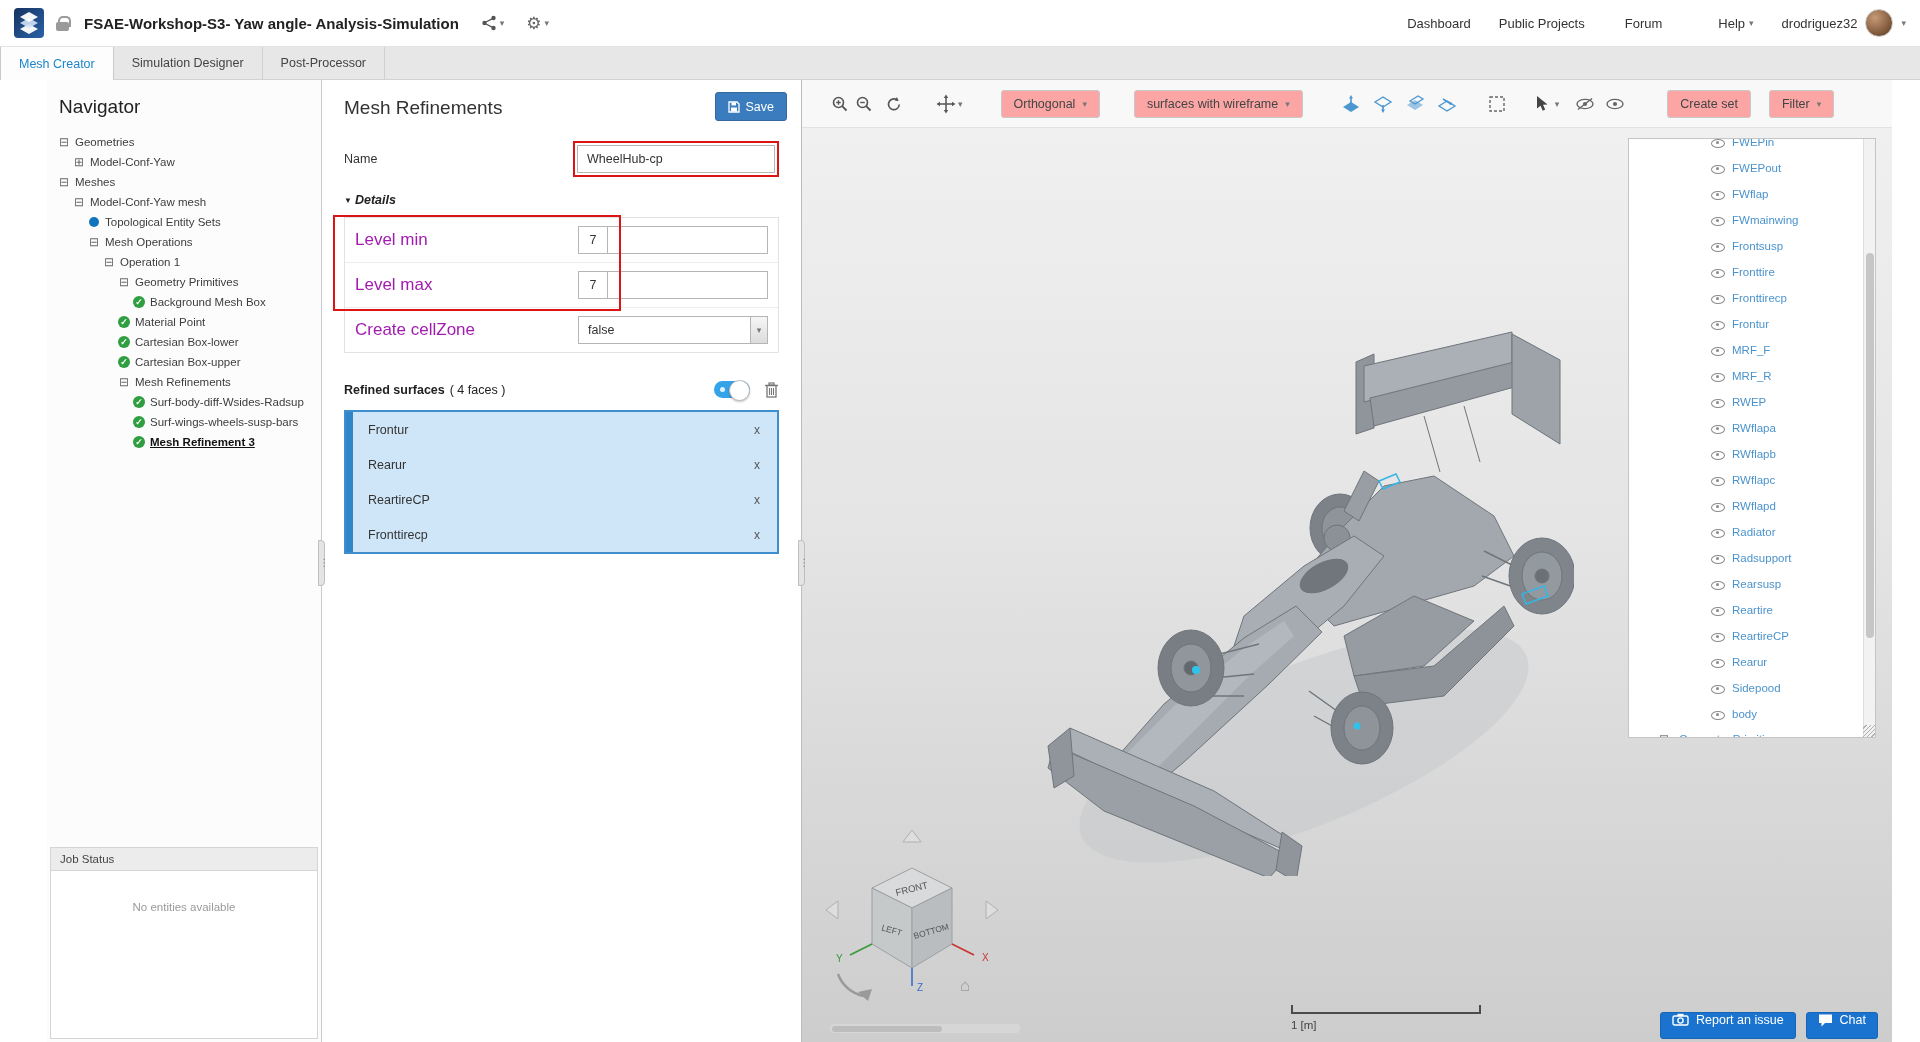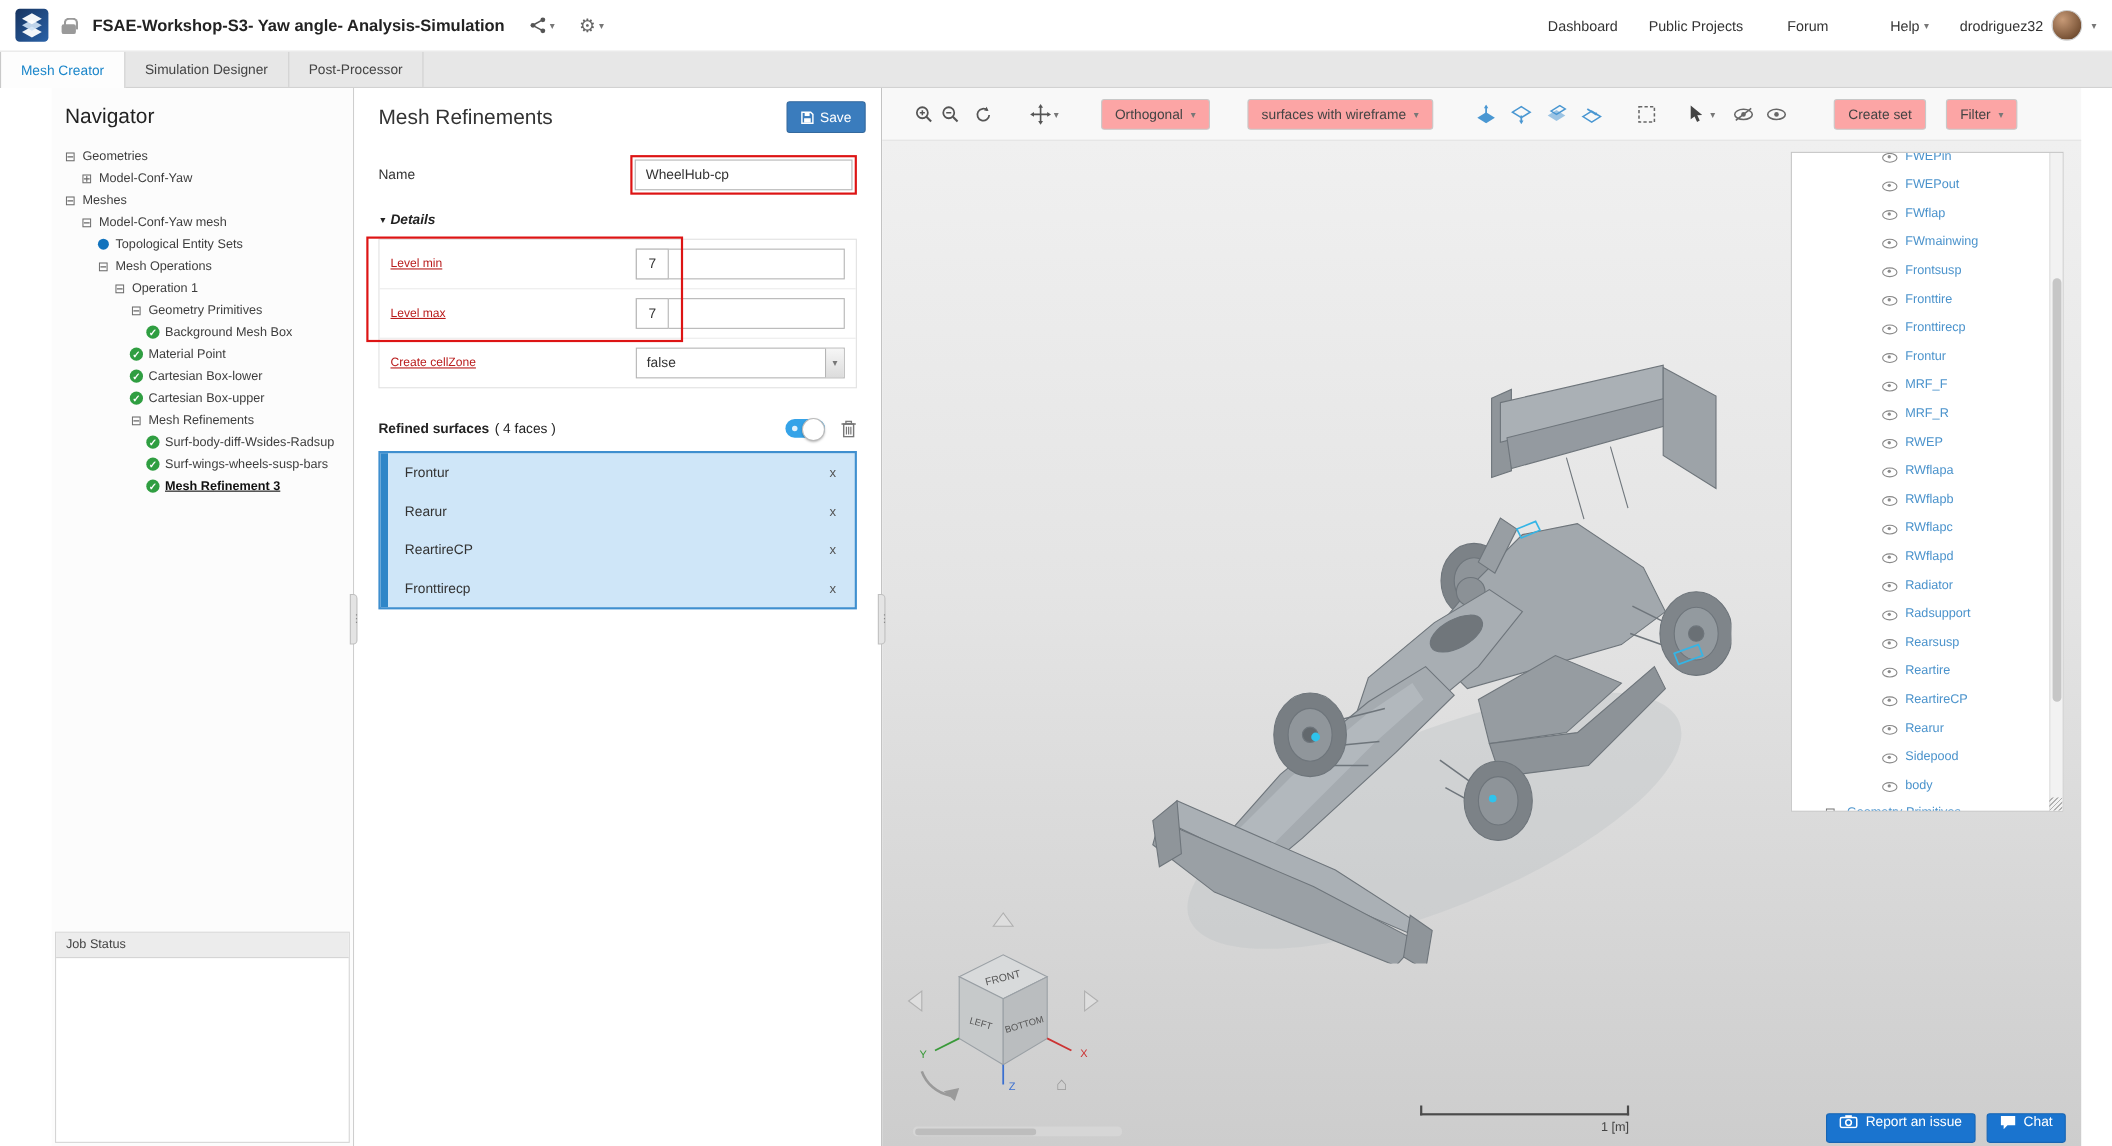--- a/index.html
+++ b/index.html
@@ -63,21 +63,21 @@
   .ctl { width:206px; flex:none;}
   .red-wrap { border:2px solid #dd1414; padding:2px;}
   .text-input { width:100%; height:28px; border:1px solid #b5b5b5; font-size:12.5px; color:#333; padding:0 9px; font-family:"Liberation Sans",sans-serif; background:#fff;}
   .select { height:28px; border:1px solid #b5b5b5; display:flex; align-items:center; position:relative; font-size:12.5px; color:#333; padding:0 24px 0 9px; background:#fff; cursor:pointer;}
   .select .sel-arrow { position:absolute; right:0; top:0; bottom:0; width:17px; background:linear-gradient(#f6f6f6,#dcdcdc); border-left:1px solid #b5b5b5; display:flex; align-items:center; justify-content:center;}
   .details-head { display:flex; align-items:center; font-size:12.5px; color:#222; font-weight:bold; font-style:italic; margin:4px 0 10px 0;}
   .details-head::before { content:"▼"; font-style:normal; font-size:8px; margin-right:3px;}
   .details-box { border:1px solid #e2e2e2; }
   .d-row { display:flex; align-items:center; padding:8px 10px; border-bottom:1px solid #ececec;}
   .d-row:last-child { border-bottom:none;}
-  .d-label { flex:1; font-size:11px; color:#b91c1c;text-decoration:underline;}
+  .d-label { flex:1; font-size:17px; color:#a21caf;}
   .num-field { width:190px; height:28px; border:1px solid #b5b5b5; position:relative; background:#fff;}
   .num-inner { position:absolute; left:-1px; top:-1px; bottom:-1px; width:30px; border:1px solid #b5b5b5; display:flex; align-items:center; justify-content:center; font-size:12.5px; color:#333; background:#fff;}
   .level-rows { position:relative;}
   .red-overlay { position:absolute; left:-12px; top:-3px; width:288px; height:calc(100% + 6px); border:2px solid #dd1414; pointer-events:none; z-index:2;}
   .refined-head { display:flex; align-items:center; margin:28px 0 12px 0;}
   .refined-label { font-size:12.5px; font-weight:bold; color:#222;}
   .refined-count { font-size:12.5px; color:#222; margin-left:5px;}
   .toggle { margin-left:auto; width:36px; height:17px; border-radius:9px; background:#35a3e8; position:relative; cursor:pointer;}
   .toggle::before { content:""; position:absolute; left:6px; top:6px; width:5px; height:5px; border-radius:50%; background:rgba(255,255,255,.85);}
   .toggle::after { content:""; position:absolute; right:0px; top:-1px; width:19px; height:19px; border-radius:50%; background:#fff; border:1px solid #bbb; box-shadow:0 1px 2px rgba(0,0,0,.25);}
@@ -106,21 +106,21 @@
   .surf-footer .tglyph { color:#777;}
   .surf-scroll { position:absolute; right:0; top:0; bottom:0; width:12px; background:#f2f2f2; border-left:1px solid #dedede;}
   .surf-thumb { position:absolute; right:1.5px; top:114px; width:8px; height:385px; background:#c6c6c6; border-radius:4px;}
   .surf-grip { position:absolute; right:0; bottom:0; width:12px; height:12px; background:repeating-linear-gradient(135deg, transparent 0 2px, #b0b0b0 2px 3px); }
 
   
   .scalebar { position:absolute; left:489px; top:884px; width:190px;}
   .sb-line { height:2px; background:#4b4b4b; position:relative;}
   .sb-line::before,.sb-line::after { content:""; position:absolute; width:2px; height:9px; background:#4b4b4b; top:-7px;}
   .sb-line::before{ left:0;} .sb-line::after{ right:0;}
-  .sb-label { text-align:right; font-size:11.5px; color:#444; margin-top:5px;}
+  .sb-label { text-align:left; font-size:11.5px; color:#444; margin-top:5px;}
 
   
   .hscroll { position:absolute; left:28px; top:896px; width:190px; height:9px; background:#d6d6d6; border-radius:4px;}
   .hscroll-thumb { position:absolute; left:2px; top:1.5px; width:110px; height:6px; background:#bdbdbd; border-radius:3px;}
 
   
   .br-buttons { position:absolute; right:14px; bottom:3px; display:flex; gap:10px;}
   .blue-btn { height:27px; background:#1a74cf; border:1px solid #1765b4; border-radius:3px; color:#fff; font-size:12.5px; display:flex; gap:7px; padding:0 11px; cursor:pointer;}
 
   
@@ -269,20 +269,21 @@
           <span class="tree-label">Surf-wings-wheels-susp-bars</span>
         </div>
 
         <div class="tree-row" data-depth="5" data-state="selected">
           <span class="tglyph" data-icon="check"></span>
           <span class="tree-label">Mesh Refinement 3</span>
         </div>
       </div>
     <div class="job-status">
       <div class="job-header">Job Status</div>
+      <div class="job-empty">No entities available</div>
     </div>
     <div class="splitter"></div>
   </div>
 
   <div class="props">
     <div class="props-title">Mesh Refinements</div>
     <button class="save-btn">
       <svg width="12" height="12" viewBox="0 0 12 12">
         <path d="M1,1 h8 l2,2 v8 h-10 z" fill="none" stroke="#fff" stroke-width="1.3"></path>
         <rect x="3" y="6.5" width="6" height="4" fill="#fff"></rect>

